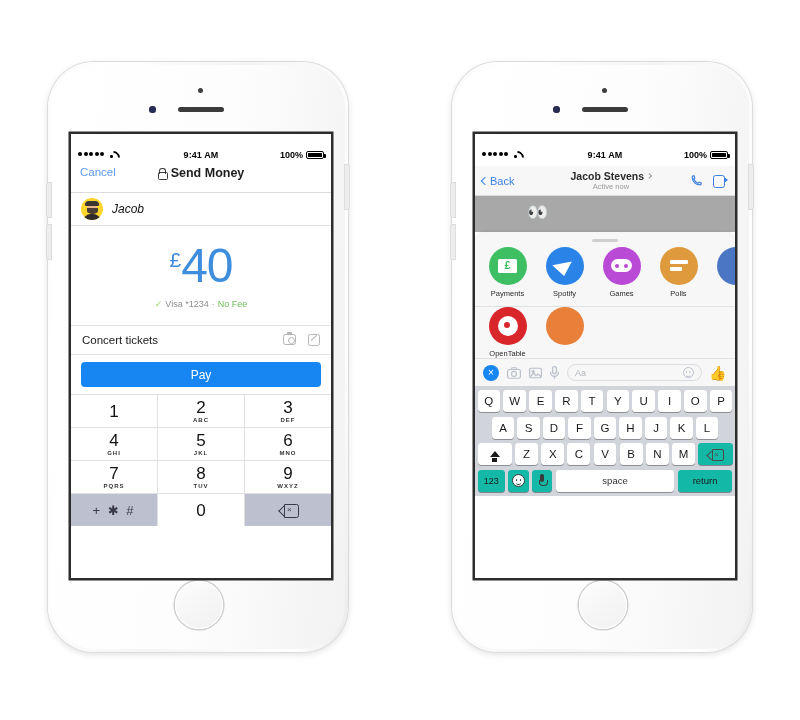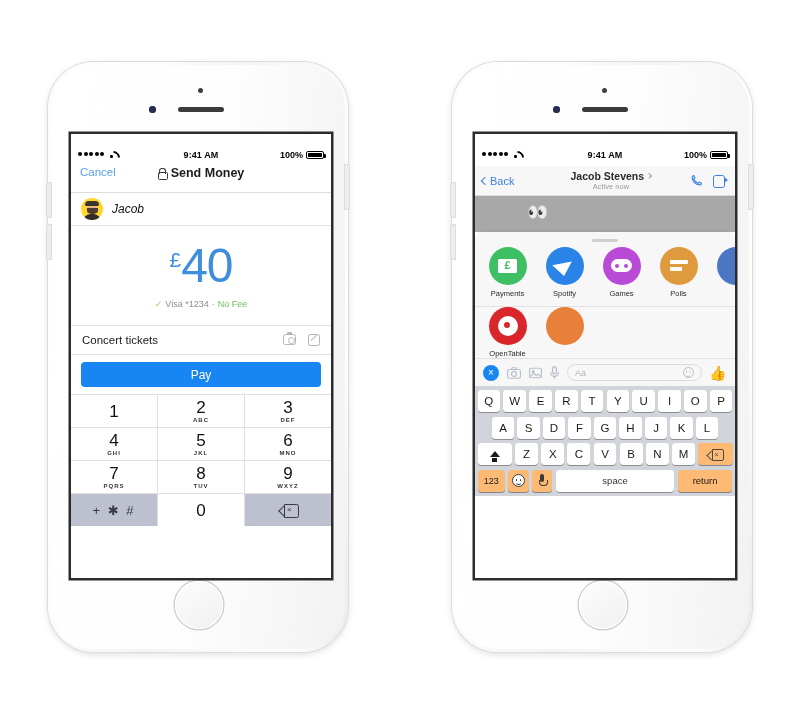--- a/index.html
+++ b/index.html
@@ -343,21 +343,21 @@
 
   
   .keyboard { background: #d1d4db; padding: 4px 2.5px 4px; }
   .kb-row { display: flex; justify-content: center; gap: 3.2px; margin-bottom: 4.6px; }
   .kb-row:last-child { margin-bottom: 0; }
   .kb-key {
     height: 22px; min-width: 20px; flex: 1; background: #fff; border-radius: 3.4px;
     display: flex; align-items: center; justify-content: center;
     font-size: 11.5px; color: #1a1a1a; box-shadow: 0 1px 0 #8e8f94;
   }
-  .kb-key.dark { background: #fdba74; box-shadow: 0 1px 0 #80858f; }
+  .kb-key.dark { background: #14b8a6; box-shadow: 0 1px 0 #80858f; }
   .kb-key.wide { flex: 2.4; font-size: 9.5px; }
   .kb-key.space { flex: 5.2; font-size: 9.5px; color: #333; }
   .kb-key.small { font-size: 9px; }
   .kb-spacer { flex: .5; }
   .shift-ico { width: 0; height: 0; border-left: 5.5px solid transparent;
     border-right: 5.5px solid transparent; border-bottom: 6.5px solid #1a1a1a;
     position: relative; }
   .shift-ico:after { content: ""; position: absolute; left: -2.6px; top: 6.5px;
     width: 5.2px; height: 4px; background: #1a1a1a; }
   .kbdel { width: 14px; height: 10px; position: relative; }

